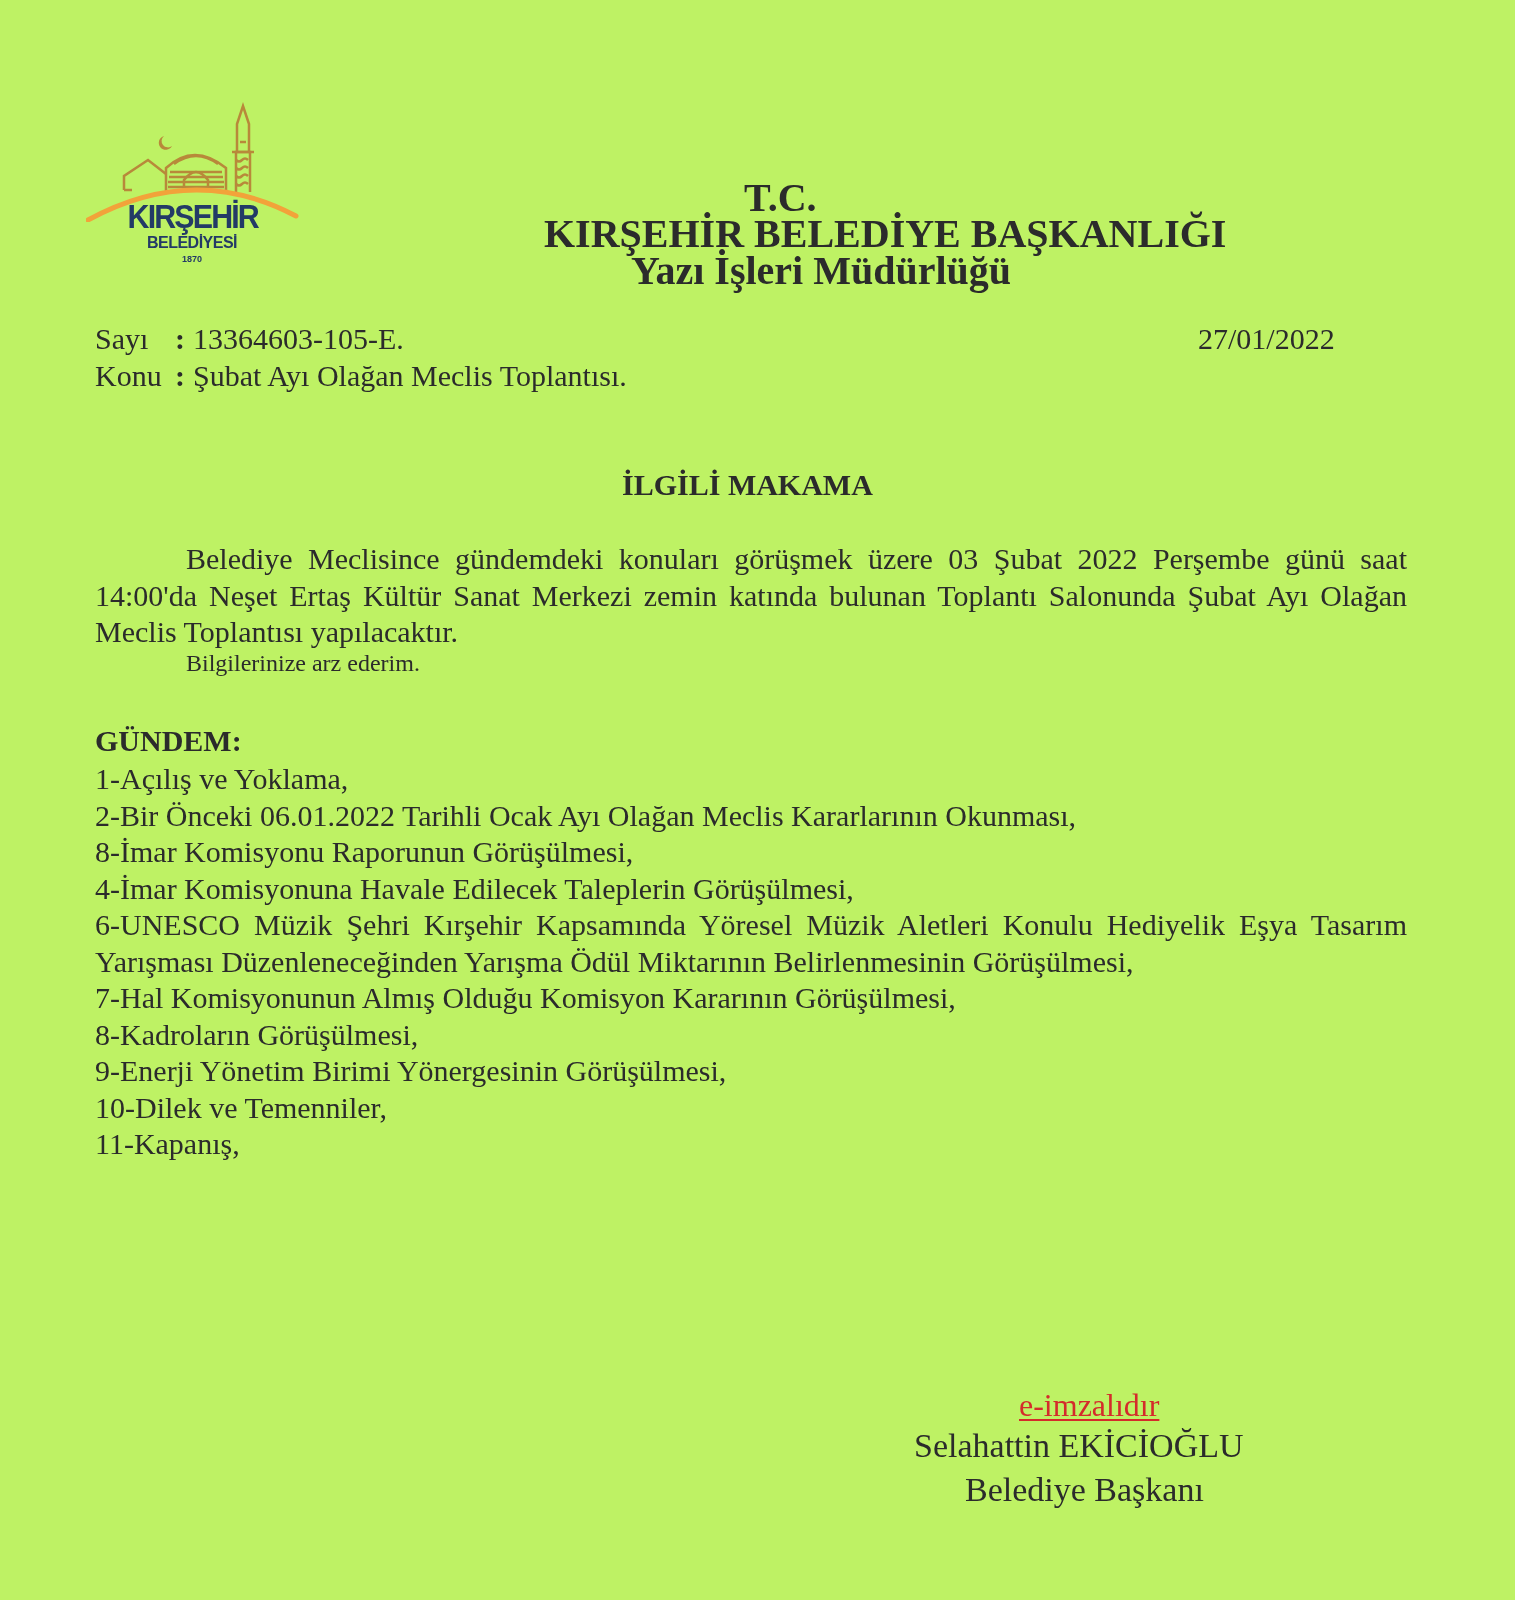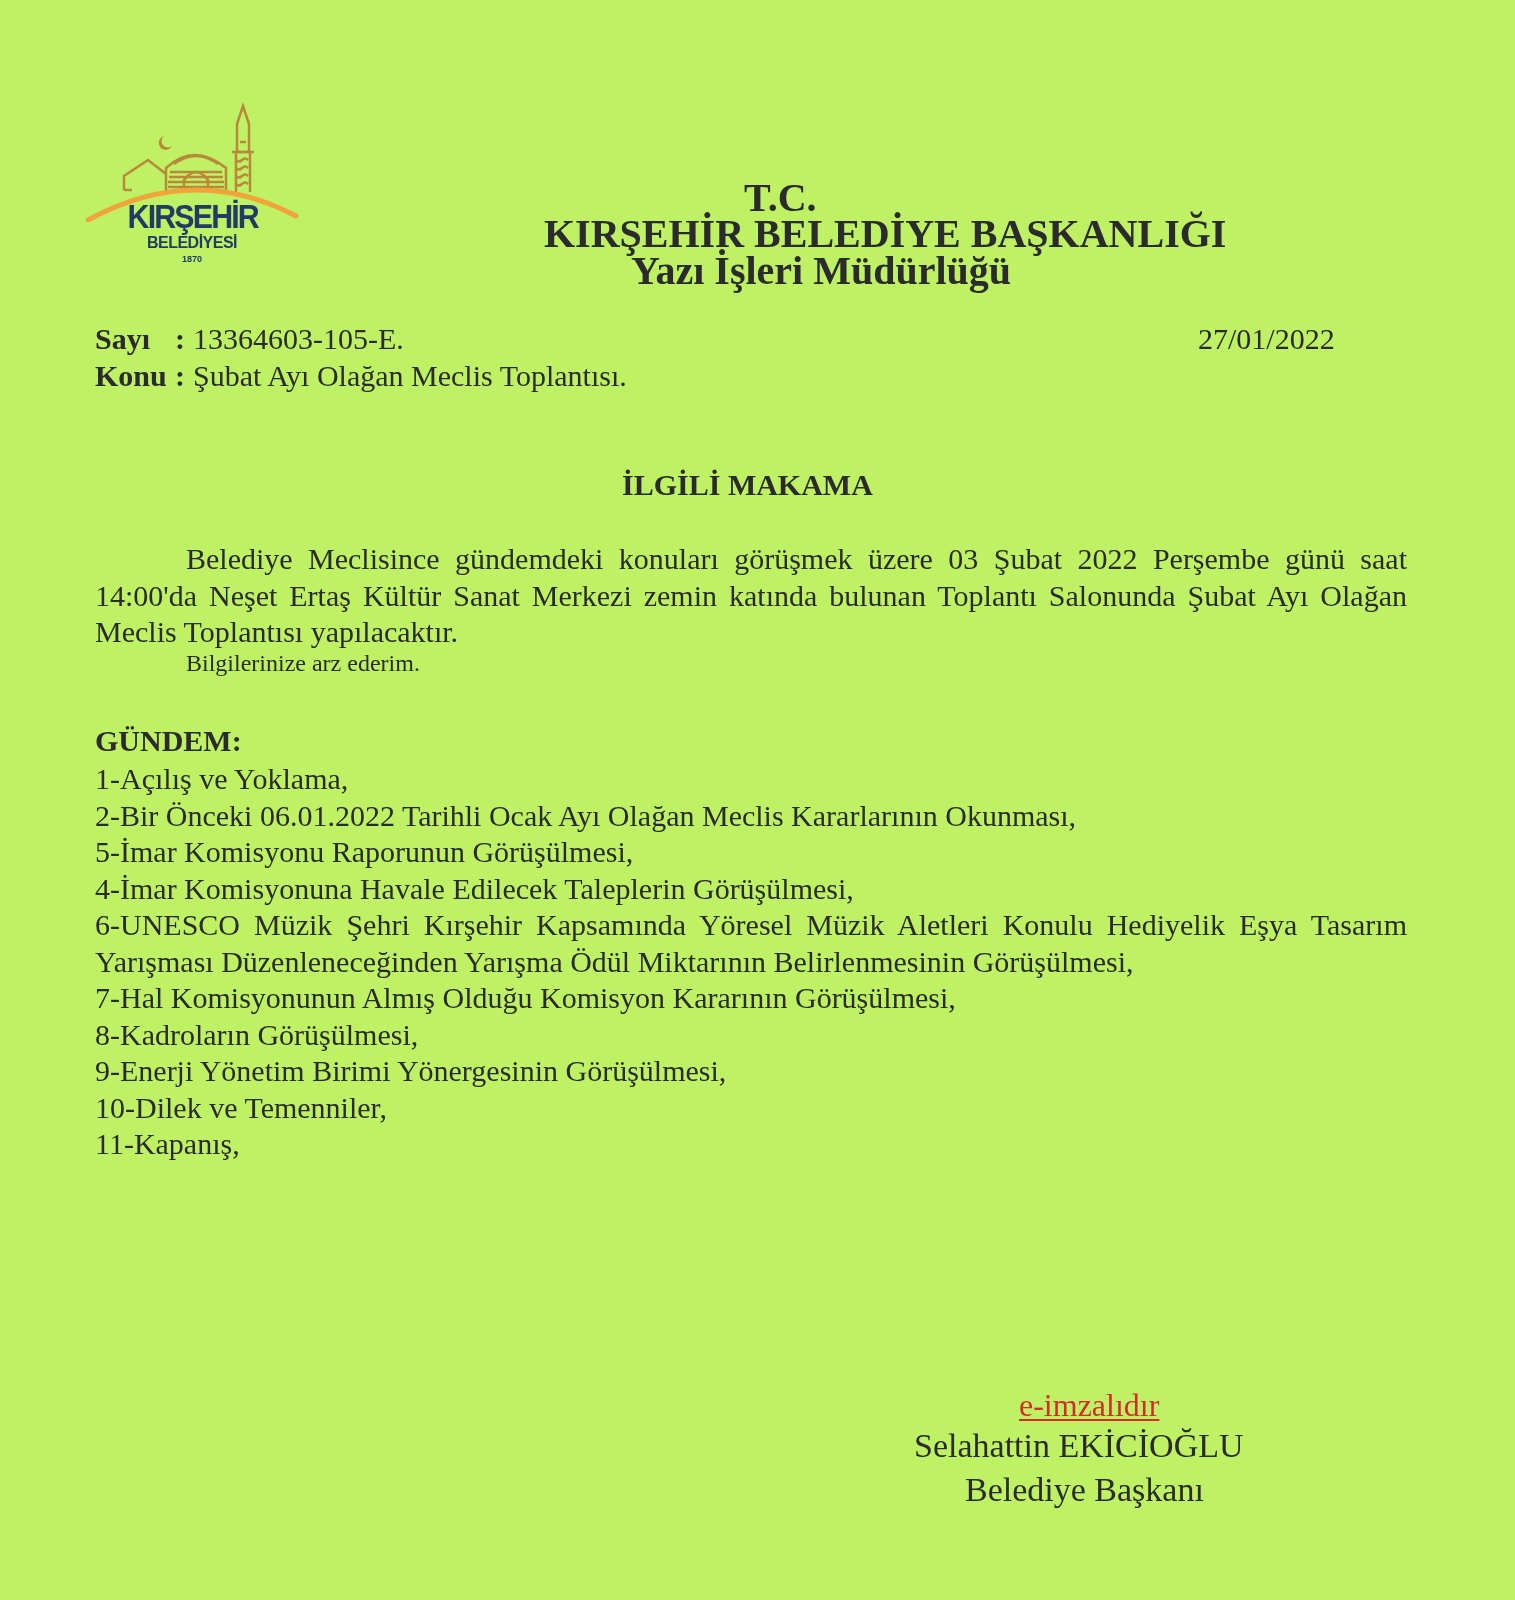--- a/index.html
+++ b/index.html
@@ -85,21 +85,21 @@
     
     .meta {
       position: absolute;
       font-size: 30px;
       line-height: 1;
       white-space: nowrap;
       color: #2b2b2b;
     }
     .meta-sayi { left: 95px; top: 324px; }
     .meta-konu { left: 95px; top: 361px; }
-    .meta .lbl { display: inline-block; font-weight: bold; }
+    .meta .lbl { display: inline-block; font-weight: normal; }
     .meta-sayi .lbl { width: 80px; }
     .meta-konu .lbl { width: 80px; }
     .meta .colon { font-weight: bold; display: inline-block; width: 18px; }
     .date { position: absolute; left: 1198px; top: 324px; font-size: 30px; line-height: 1; color: #2b2b2b; }
 
     
     .addressee {
       position: absolute;
       left: 622px;
       top: 470px;
@@ -250,21 +250,21 @@
 
   <div class="body-text">
     <p><span class="indent"></span><span>Belediye Meclisince gündemdeki konuları görüşmek üzere 03 Şubat 2022 Perşembe günü saat 14:00'da Neşet Ertaş Kültür Sanat Merkezi zemin katında bulunan Toplantı Salonunda Şubat Ayı Olağan Meclis Toplantısı yapılacaktır.</span></p>
   </div>
   <div class="closing">Bilgilerinize arz ederim.</div>
 
   <div class="agenda-title">GÜNDEM:</div>
   <ul class="agenda">
     <li>1-Açılış ve Yoklama,</li>
     <li>2-Bir Önceki 06.01.2022 Tarihli Ocak Ayı Olağan Meclis Kararlarının Okunması,</li>
-    <li>5-İmar Komisyonu Raporunun Görüşülmesi,</li>
+    <li>8-İmar Komisyonu Raporunun Görüşülmesi,</li>
     <li>4-İmar Komisyonuna Havale Edilecek Taleplerin Görüşülmesi,</li>
     <li class="wrap">6-UNESCO Müzik Şehri Kırşehir Kapsamında Yöresel Müzik Aletleri Konulu Hediyelik Eşya Tasarım Yarışması Düzenleneceğinden Yarışma Ödül Miktarının Belirlenmesinin Görüşülmesi,</li>
     <li>7-Hal Komisyonunun Almış Olduğu Komisyon Kararının Görüşülmesi,</li>
     <li>8-Kadroların Görüşülmesi,</li>
     <li>9-Enerji Yönetim Birimi Yönergesinin Görüşülmesi,</li>
     <li>10-Dilek ve Temenniler,</li>
     <li>11-Kapanış,</li>
   </ul>
 
   <div class="sig-mark">e-imzalıdır</div>

